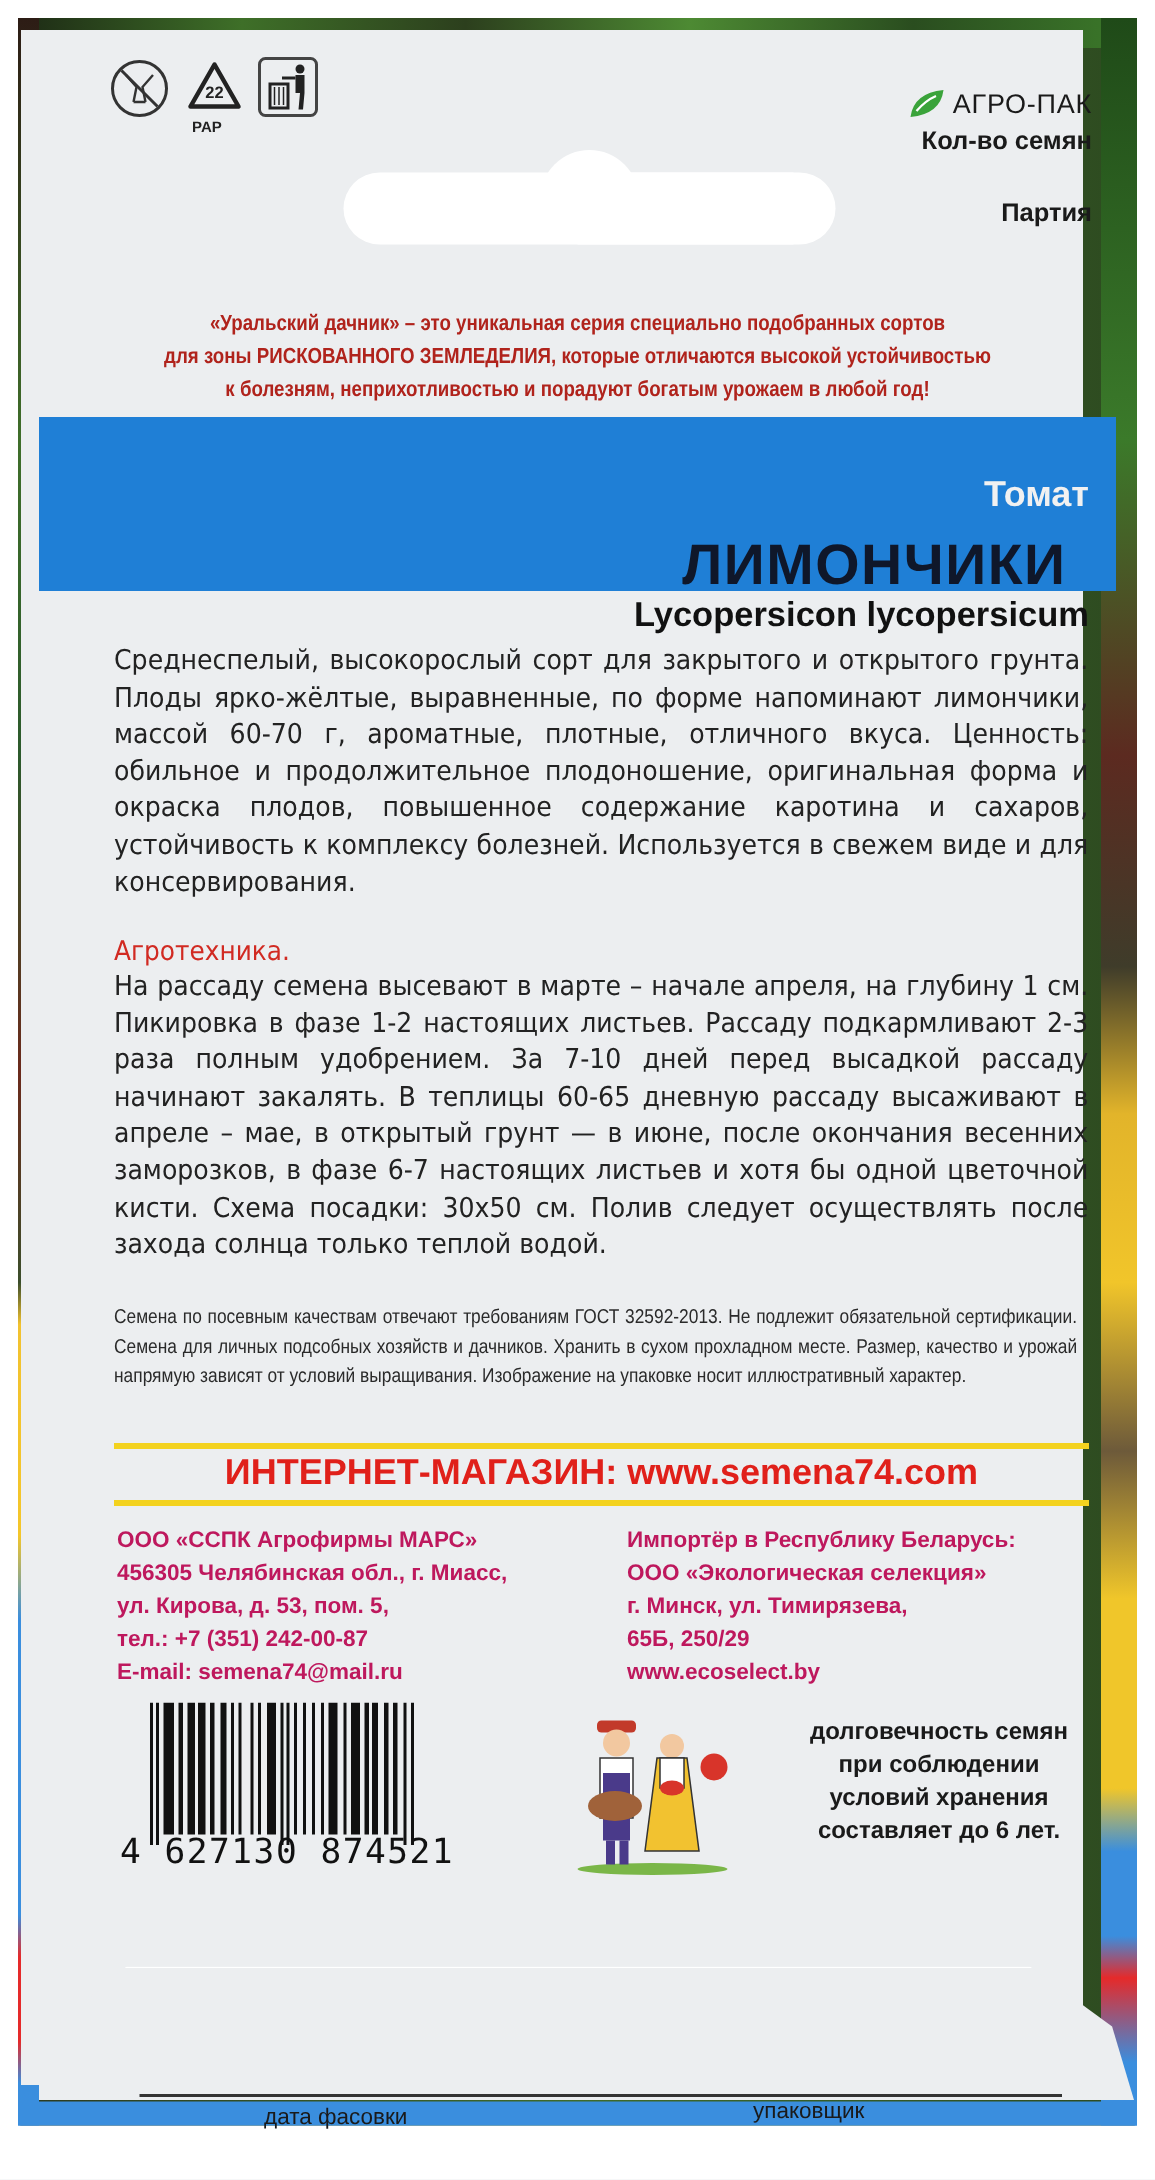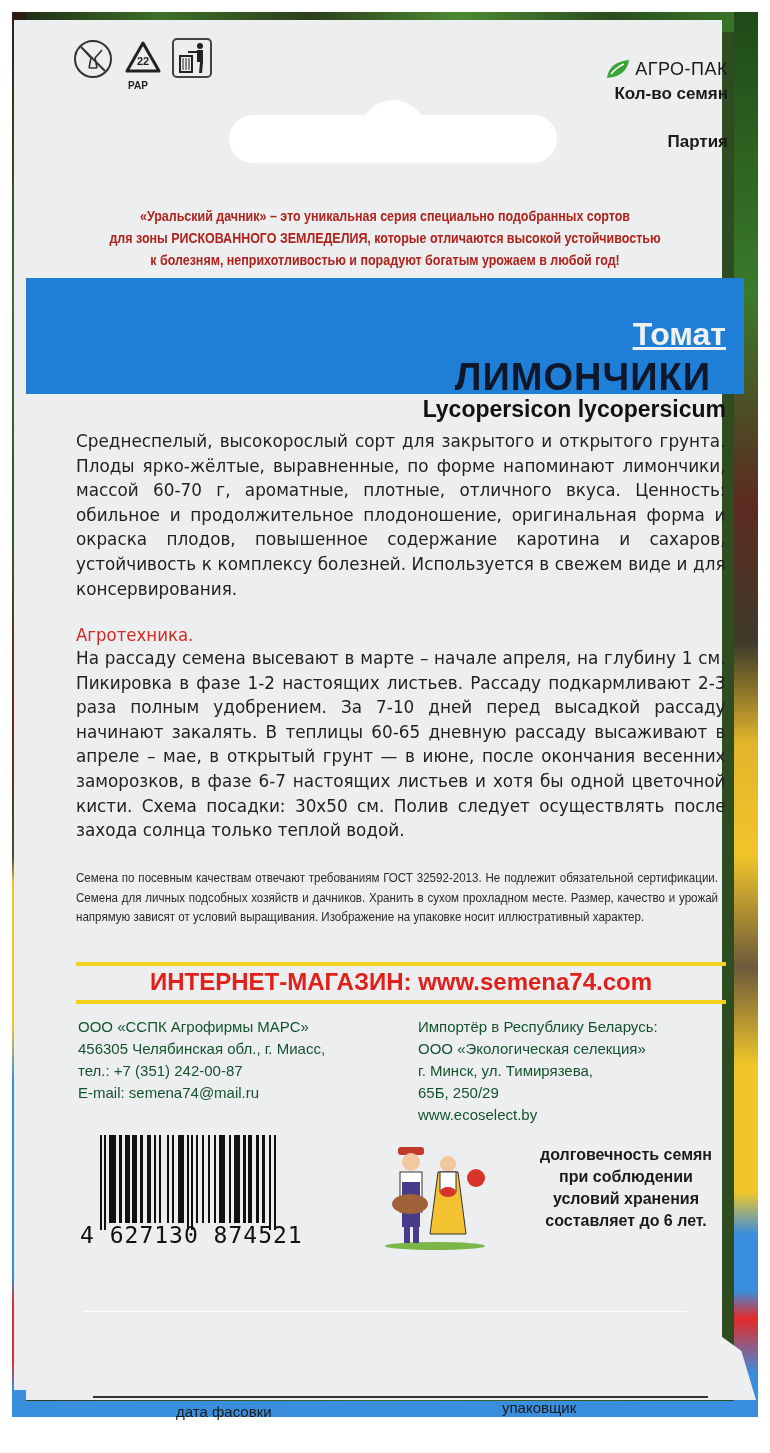--- a/index.html
+++ b/index.html
@@ -65,21 +65,21 @@
     .intro {
       position: absolute; left: 40px; top: 205px; width: 690px; text-align: center;
       font-size: 14.5px; line-height: 22px; font-weight: bold; color: #b0231c;
       transform: scaleX(0.86); transform-origin: center;
     }
     .blue-band {
       position: absolute; left: 26px; top: 278px; width: 718px; height: 116px;
       background: #1f7fd6;
     }
     .title-1 {
-      position: absolute; right: 44px; top: 316px; font-size: 32px; font-weight: bold; color: #f1f1f1; text-decoration: underline;
+      position: absolute; right: 44px; top: 316px; font-size: 24px; font-weight: bold; color: #f1f1f1;
     }
     .title-2 {
       position: absolute; right: 59px; top: 356px; font-size: 38px; font-weight: bold; color: #0f172a;
       letter-spacing: 1px;
     }
     .latin {
       position: absolute; right: 44px; top: 396px; font-size: 23px; font-weight: bold; color: #111;
     }
     .desc {
       position: absolute; left: 76px; top: 429px; width: 650px;
@@ -103,21 +103,21 @@
       transform: scaleX(0.87); transform-origin: left top;
     }
     .shop-line {
       position: absolute; left: 76px; width: 650px; height: 4px; background: #f3d21f;
     }
     .shop {
       position: absolute; left: 76px; top: 968px; width: 650px; text-align: center;
       font-size: 24px; font-weight: bold; color: #e0201a;
     }
     .addr {
-      position: absolute; top: 1016px; font-size: 15px; line-height: 22px; font-weight: normal; color: #14532d;
+      position: absolute; top: 1016px; font-size: 15px; line-height: 22px; font-weight: bold; color: #be185d;
     }
     .addr-left { left: 78px; }
     .addr-right { left: 418px; }
     .addr div { white-space: nowrap; }
     .barcode {
       position: absolute; left: 100px; top: 1135px; width: 185px; height: 95px;
       display: flex; align-items: stretch;
     }
     .barcode-digits {
       position: absolute; left: 80px; top: 1222px; font-family: "DejaVu Sans Mono", monospace;
@@ -219,20 +219,21 @@
 
 <div class="legal">Семена по посевным качествам отвечают требованиям ГОСТ 32592-2013. Не подлежит обязательной сертификации. Семена для личных подсобных хозяйств и дачников. Хранить в сухом прохладном месте. Размер, качество и урожай напрямую зависят от условий выращивания. Изображение на упаковке носит иллюстративный характер.</div>
 
 <div class="shop-line" style="top:962px;"></div>
 <div class="shop">ИНТЕРНЕТ-МАГАЗИН: www.semena74.com</div>
 <div class="shop-line" style="top:1000px;"></div>
 
 <div class="addr addr-left">
   <div>ООО «ССПК Агрофирмы МАРС»</div>
   <div>456305 Челябинская обл., г. Миасс,</div>
+  <div>ул. Кирова, д. 53, пом. 5,</div>
   <div>тел.: +7 (351) 242-00-87</div>
   <div>E-mail: semena74@mail.ru</div>
 </div>
 
 <div class="addr addr-right">
   <div>Импортёр в Республику Беларусь:</div>
   <div>ООО «Экологическая селекция»</div>
   <div>г. Минск, ул. Тимирязева,</div>
   <div>65Б, 250/29</div>
   <div>www.ecoselect.by</div>

